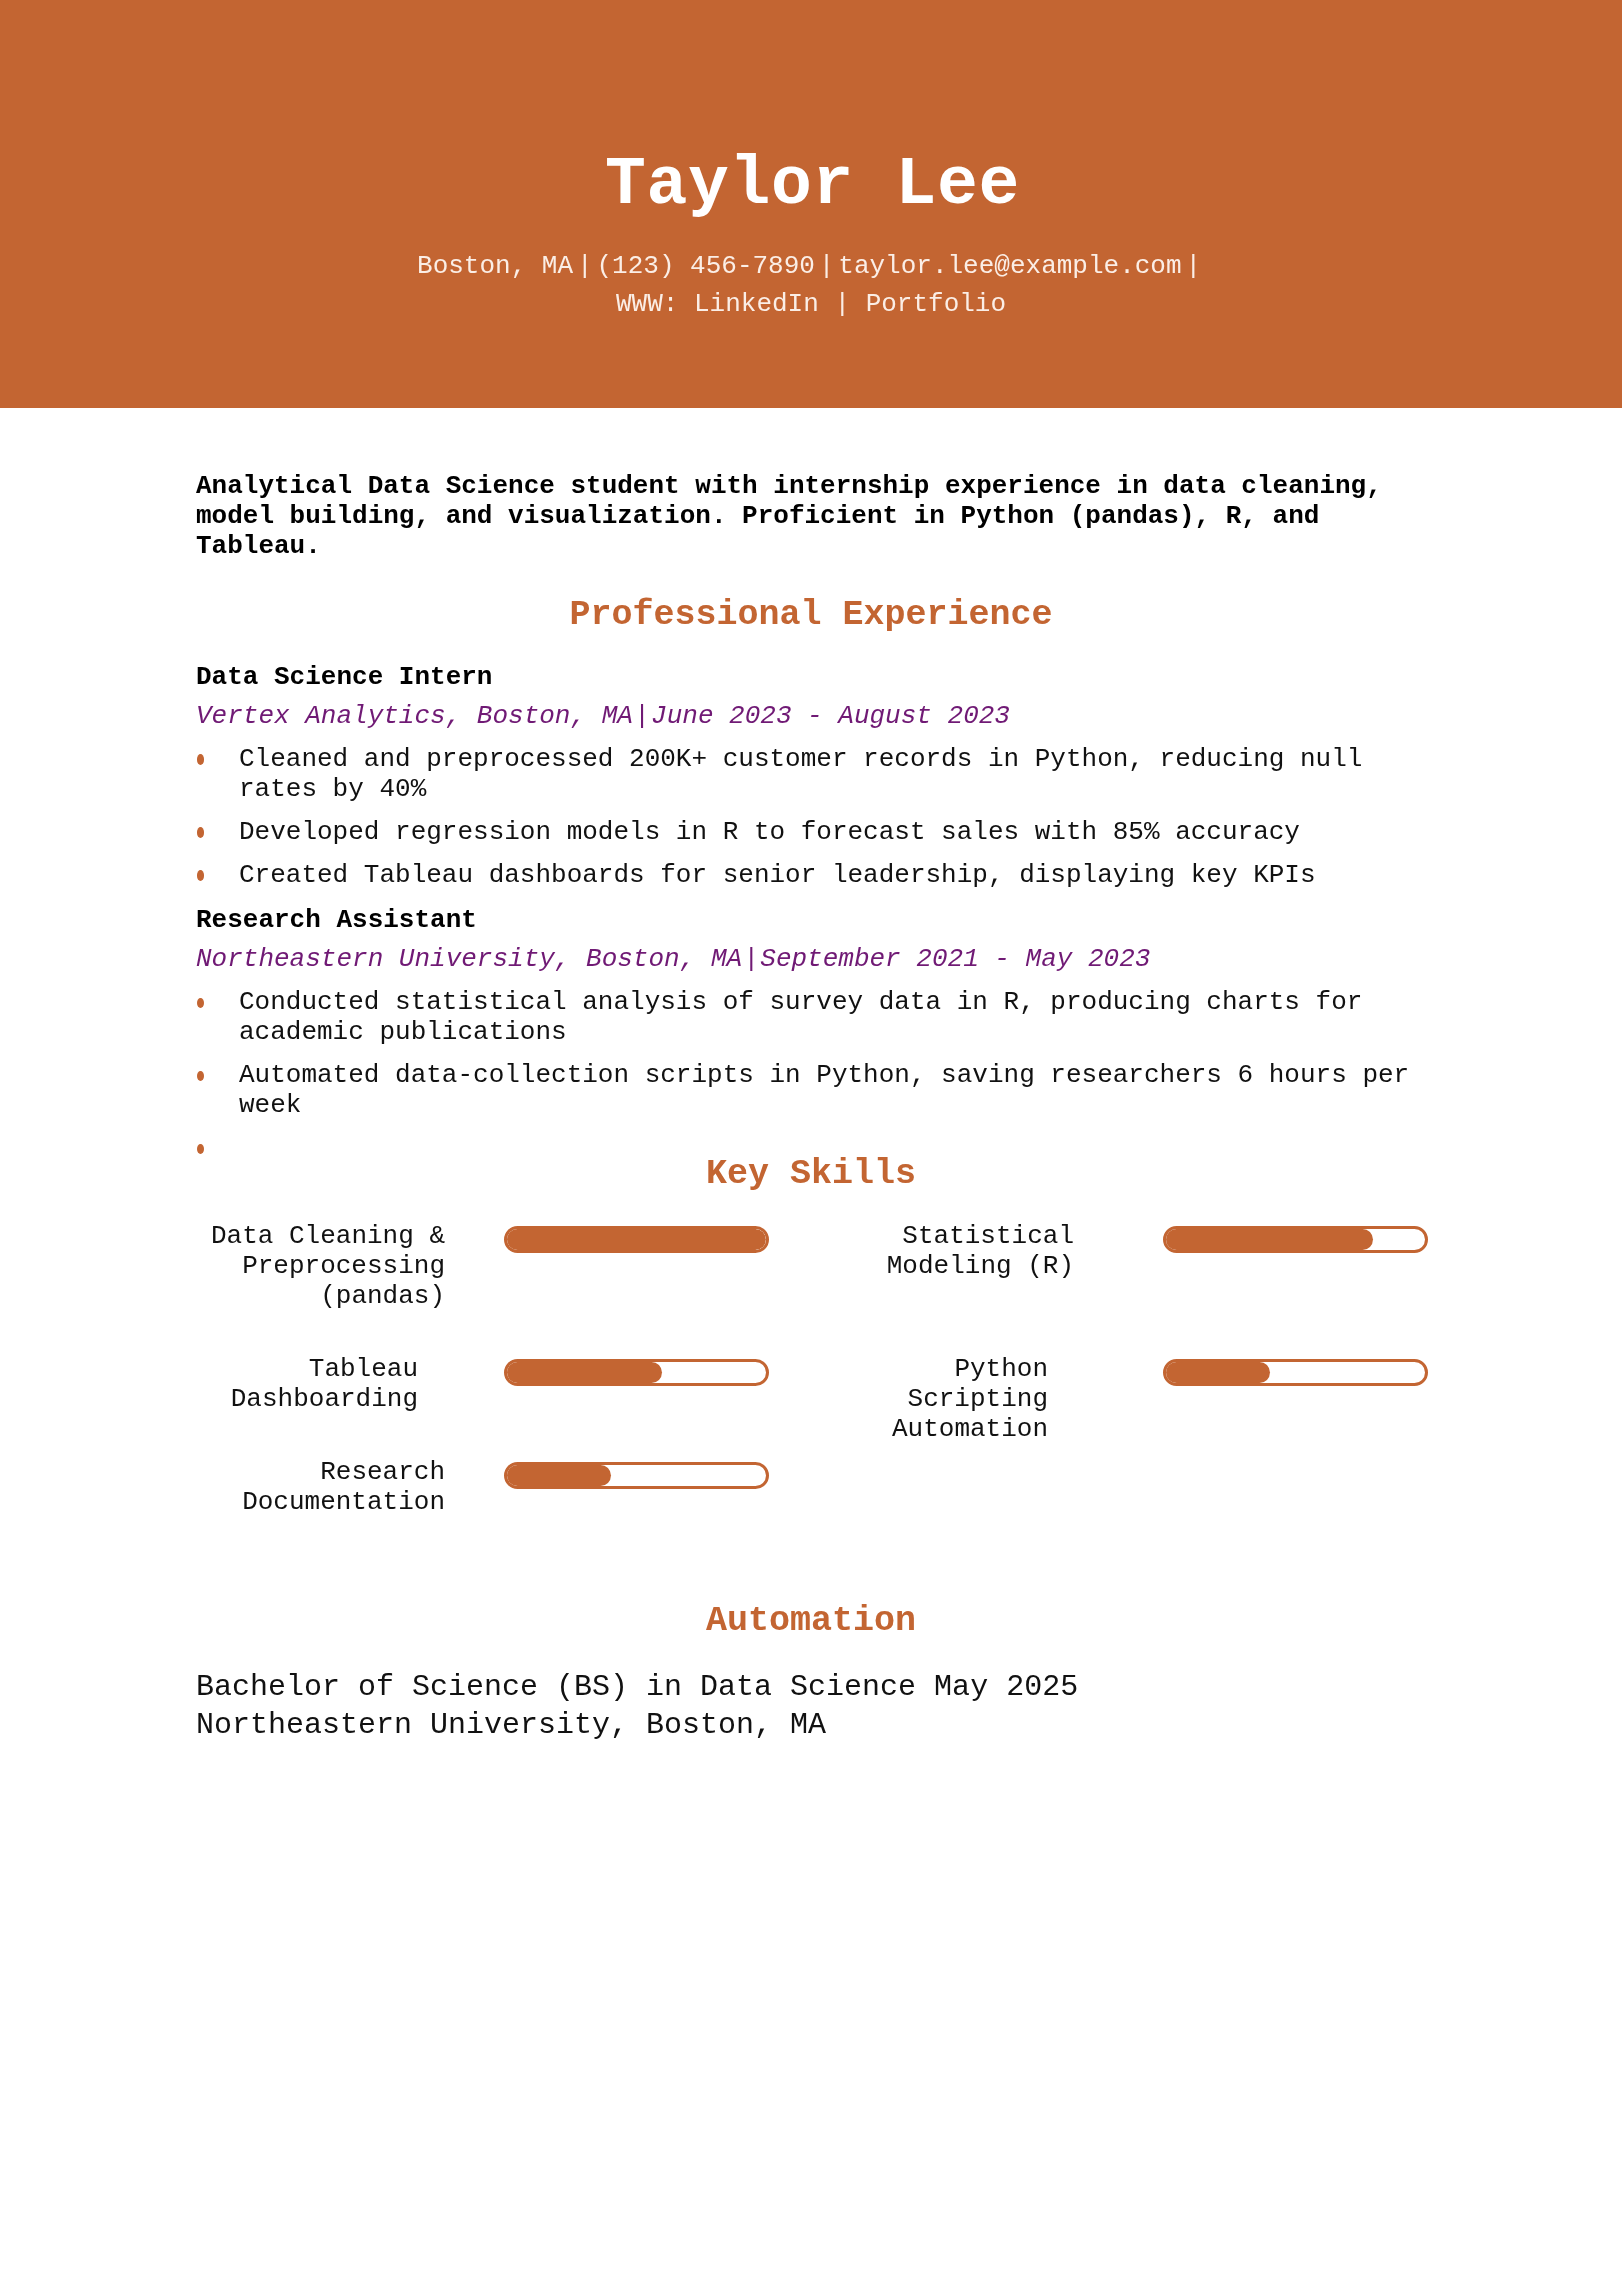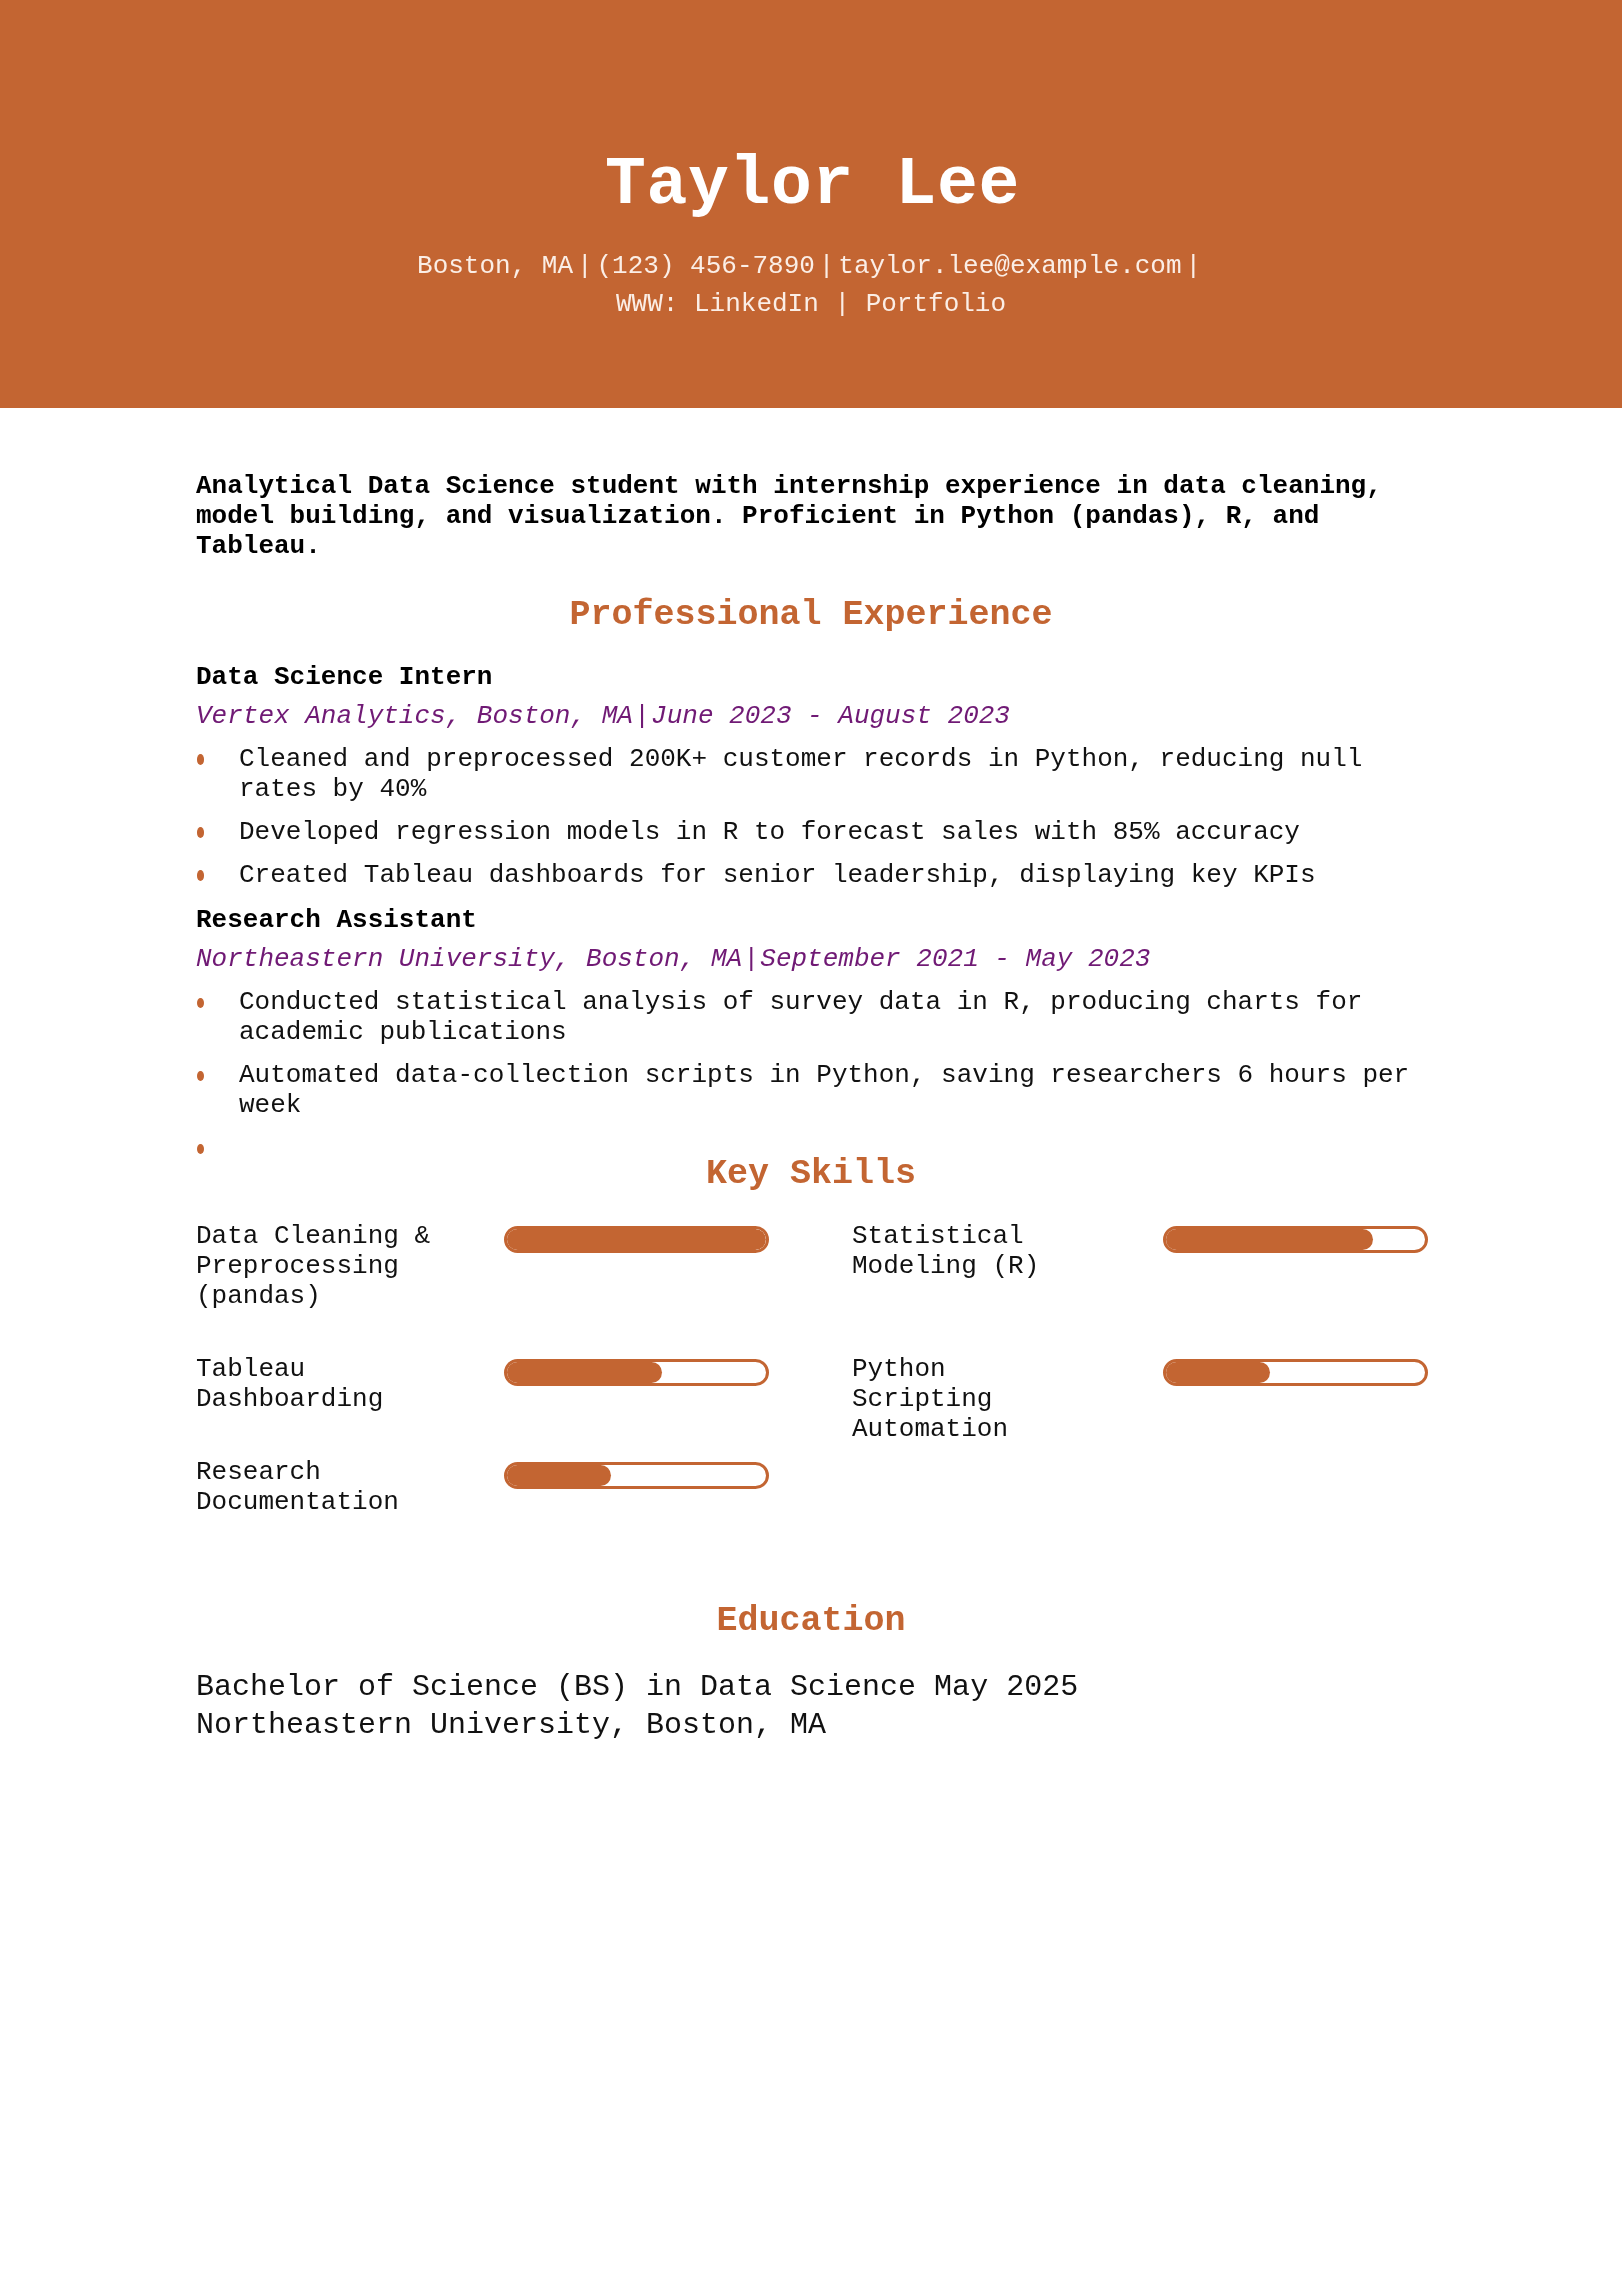--- a/index.html
+++ b/index.html
@@ -34,21 +34,21 @@
   .job-title { font-weight: bold; font-size: 26px; line-height: 31px; color: #000; }
   .job-meta { font-style: italic; font-size: 26px; line-height: 31px; margin-top: 7.9px; color: #701a75; }
   .job-meta .bar { padding: 0 1.3px; }
   .bullets { list-style: none; margin-top: 11.8px; }
   .bullets li { position: relative; padding-left: 43px; font-size: 26px; line-height: 30px; margin-bottom: 13px; }
   .bullets li .dot {
     position: absolute; left: 1.3px; top: 10.5px; width: 7.2px; height: 10.5px;
     border-radius: 50%; background: #C36532;
   }
 
-  .skills { position: relative; height: 366px; margin-top: 11px; }
+  .skills { position: relative; height: 366px; margin-top: 11px; text-align: right; }
   .skill { position: absolute; }
   .skill .label { position: absolute; left: 0; top: 0; width: 249px; font-size: 26px; line-height: 30px; }
   .skill .track {
     position: absolute; top: 4.6px; width: 265px; height: 27.5px;
     border: 3.3px solid #C36532; border-radius: 13.7px; background: #fff; overflow: hidden;
   }
   .skill .fill { height: 100%; background: #C36532; border-radius: 0 13.7px 13.7px 0; }
 
   .edu { font-size: 30px; line-height: 38px; margin-top: 6.5px; }
 </style>
@@ -121,19 +121,19 @@
         </div>
     </div>
     <div class="skill" style="left:0; top:236px;">
       <div class="label" style="width:249px;">Research Documentation</div>
       <div class="track" style="left:308px;">
           <div class="fill" style="width: 40%;"></div>
         </div>
     </div>
   </div>
 
-  <h2 class="section-title" style="margin-top:13px;">Education</h2>
+  <h2 class="section-title" style="margin-top:13px;">Automation</h2>
   <div class="edu">
     <div>Bachelor of Science (BS) in Data Science May 2025</div>
     <div>Northeastern University, Boston, MA</div>
   </div>
 </div>
 
 
 </body></html>

